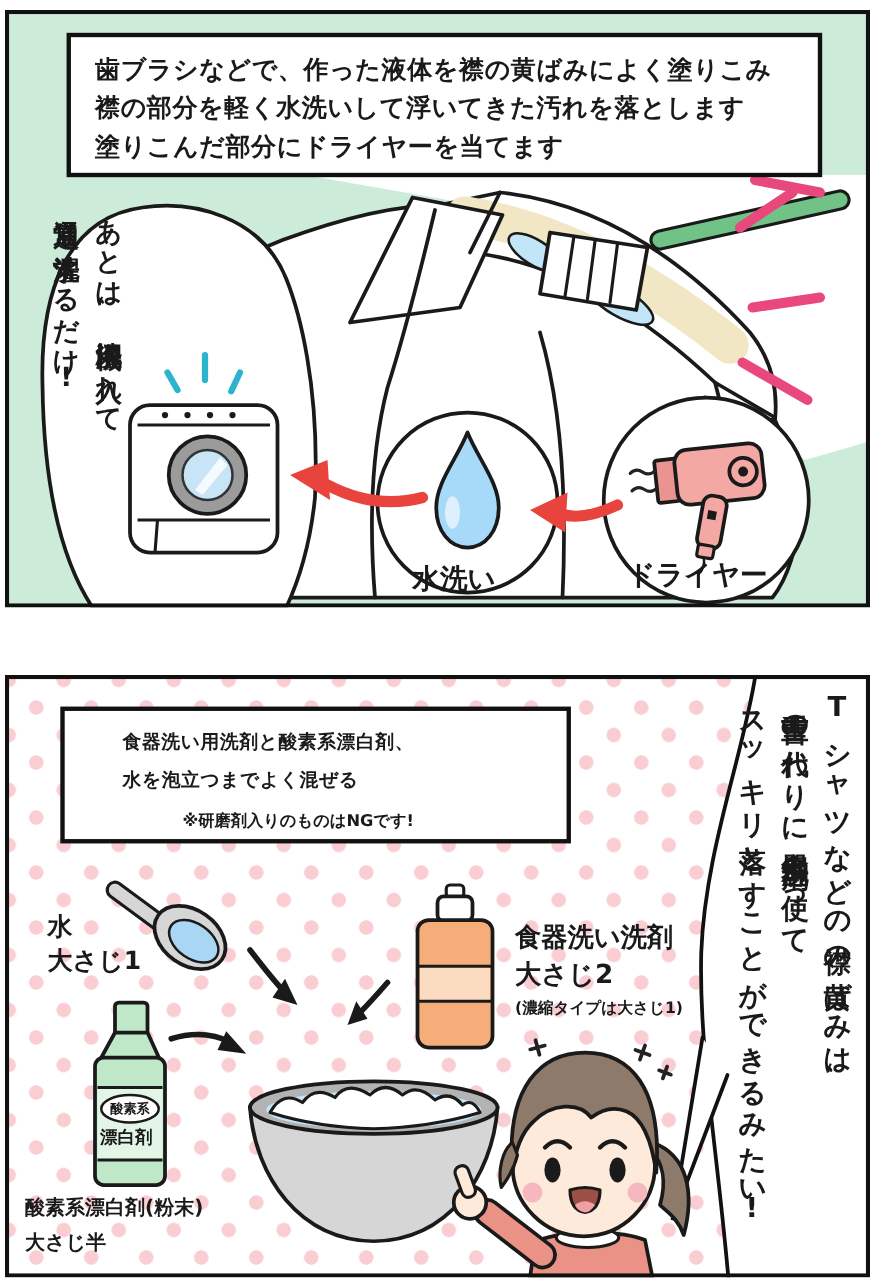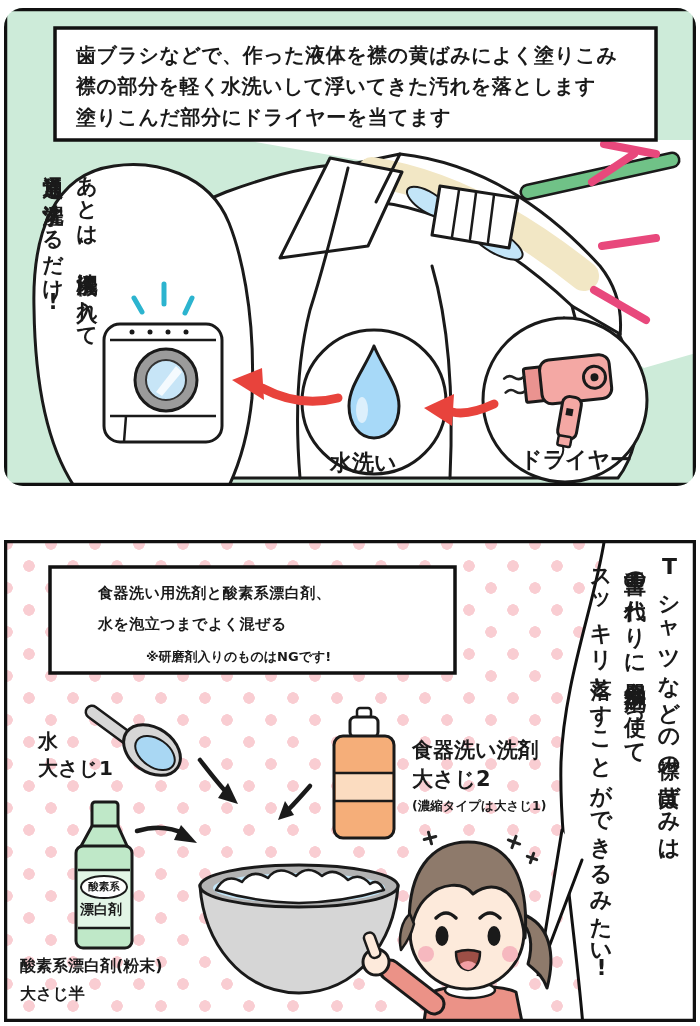--- a/index.html
+++ b/index.html
@@ -1,31 +1,31 @@
 <!DOCTYPE html>
 <html><head>
 <meta charset="utf-8">
 <style>
   html,body{margin:0;padding:0;background:#fff;}
   #stage{position:relative;width:700px;height:1026px;background:#fff;overflow:hidden;
          font-family:"DejaVu Sans","Liberation Sans",sans-serif;font-weight:bold;color:#1a1a1a;}
   .panel{position:absolute;overflow:hidden;}
-  #panel1{left:4px;top:8px;width:692px;height:478px;background:#cdebd9;border-radius:19px;}
+  #panel1{left:4px;top:8px;width:692px;height:478px;background:#cdebd9;}
   #panel2{left:4px;top:540px;width:692px;height:482px;background:#fff;
           background-image:radial-gradient(#f9cdd2 5.5px,transparent 6px),radial-gradient(#f9cdd2 5.5px,transparent 6px);
           background-size:44px 44px;background-position:3px 4px,25px 26px;}
   .panel svg{position:absolute;left:0;top:0;}
   .ov{position:absolute;z-index:5;}
   .hline{white-space:nowrap;}
   .vtext{writing-mode:vertical-rl;text-orientation:upright;}
   .vtext span{display:block;}
   #instr{left:72px;top:32px;font-size:20px;line-height:31px;letter-spacing:.5px;}
   #bubble1-text{left:30px;top:152px;width:70px;height:316px;font-size:21px;line-height:34px;letter-spacing:1px;}
   #lbl-mizuarai{left:326px;top:440px;width:90px;text-align:left;font-size:22px;}
-  #lbl-dryer{left:498px;top:437px;width:130px;text-align:right;font-size:22px;}
+  #lbl-dryer{left:498px;top:437px;width:130px;text-align:left;font-size:22px;}
   #mixbox-text{left:94px;top:38px;}
   #mixbox-text .big{font-size:15px;line-height:31px;letter-spacing:.5px;}
   #mixbox-text .note{font-size:13px;margin-top:8px;text-align:right;}
   #bubble2-text{left:576px;top:14px;width:106px;height:460px;font-size:22px;line-height:34px;letter-spacing:1.5px;}
   #water-label{left:34px;top:188px;font-size:20px;line-height:27px;}
   #soap-label{left:408px;top:196px;}
   #soap-label .big{font-size:21px;line-height:29px;}
   #soap-label .note{font-size:12.5px;margin-top:4px;}
   #bleach-badge{left:76px;top:340px;width:48px;text-align:center;font-size:10.5px;}
   #bleach-word{left:76px;top:361px;width:48px;text-align:left;font-size:14px;font-family:Liberation Mono, monospace;}

